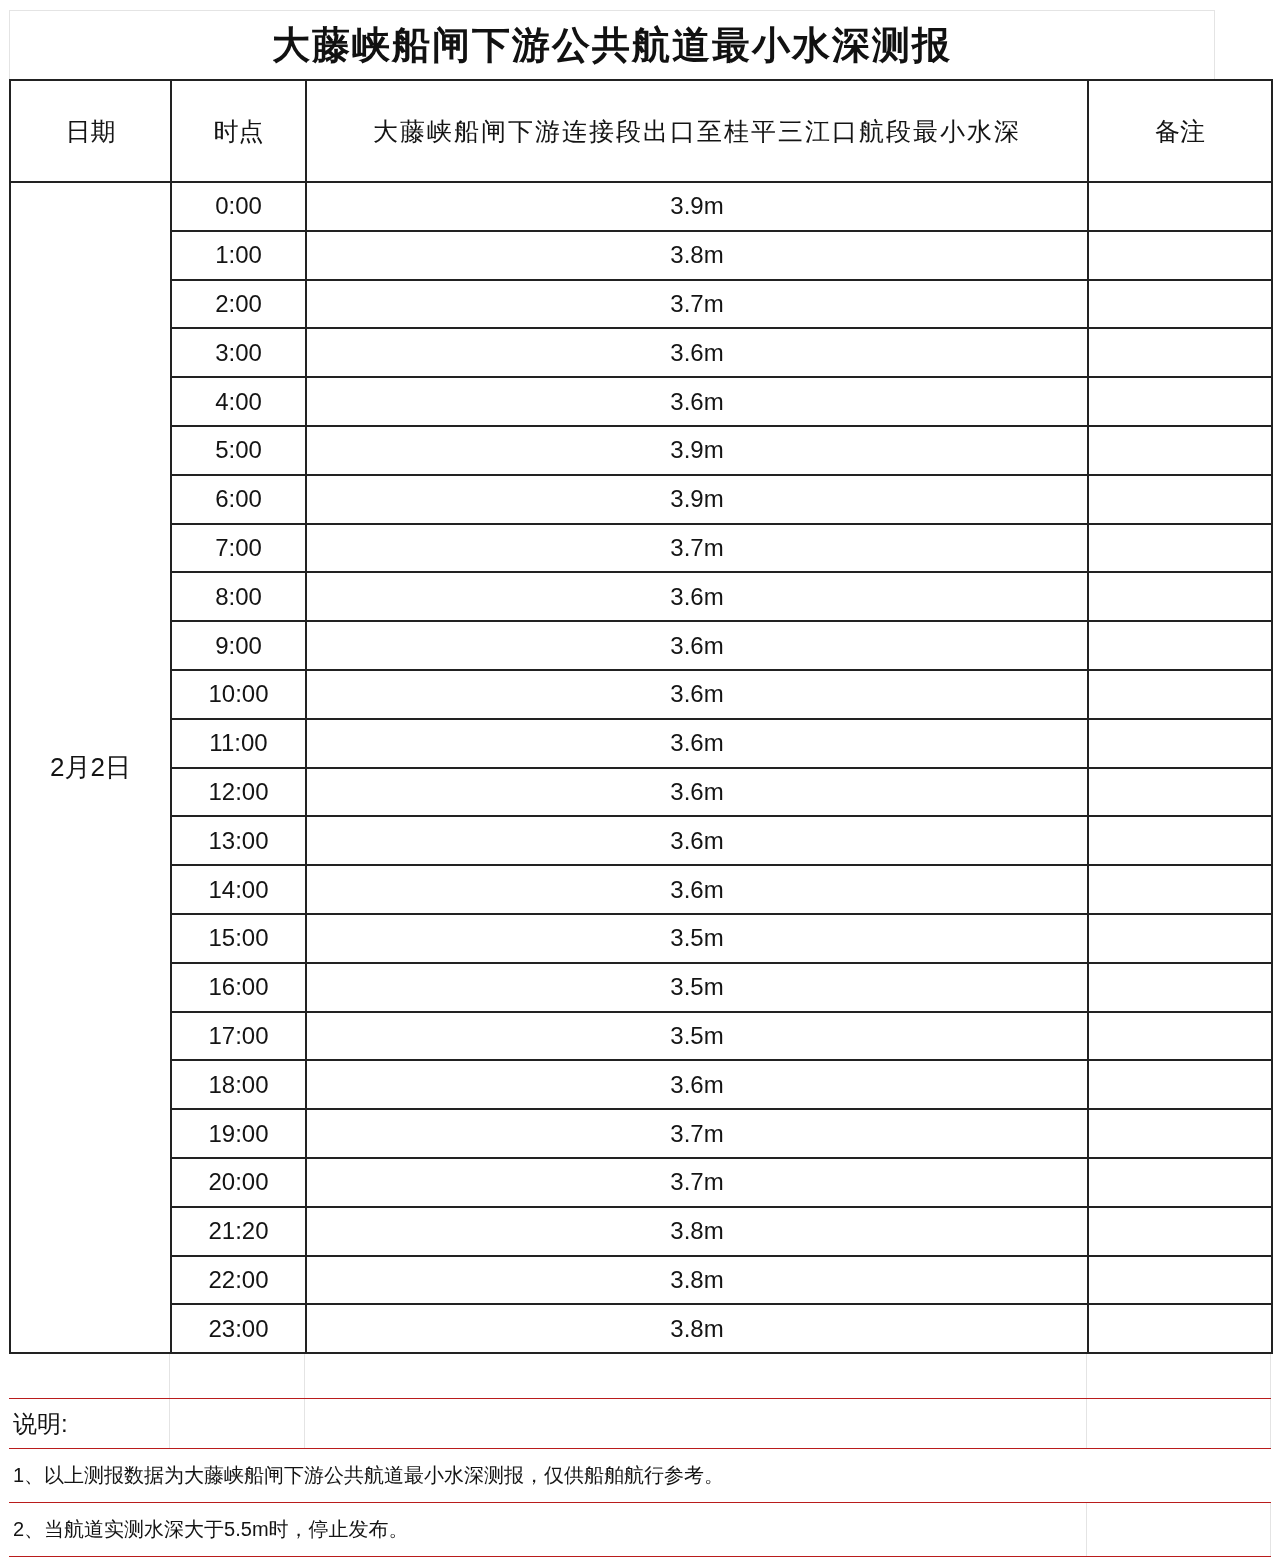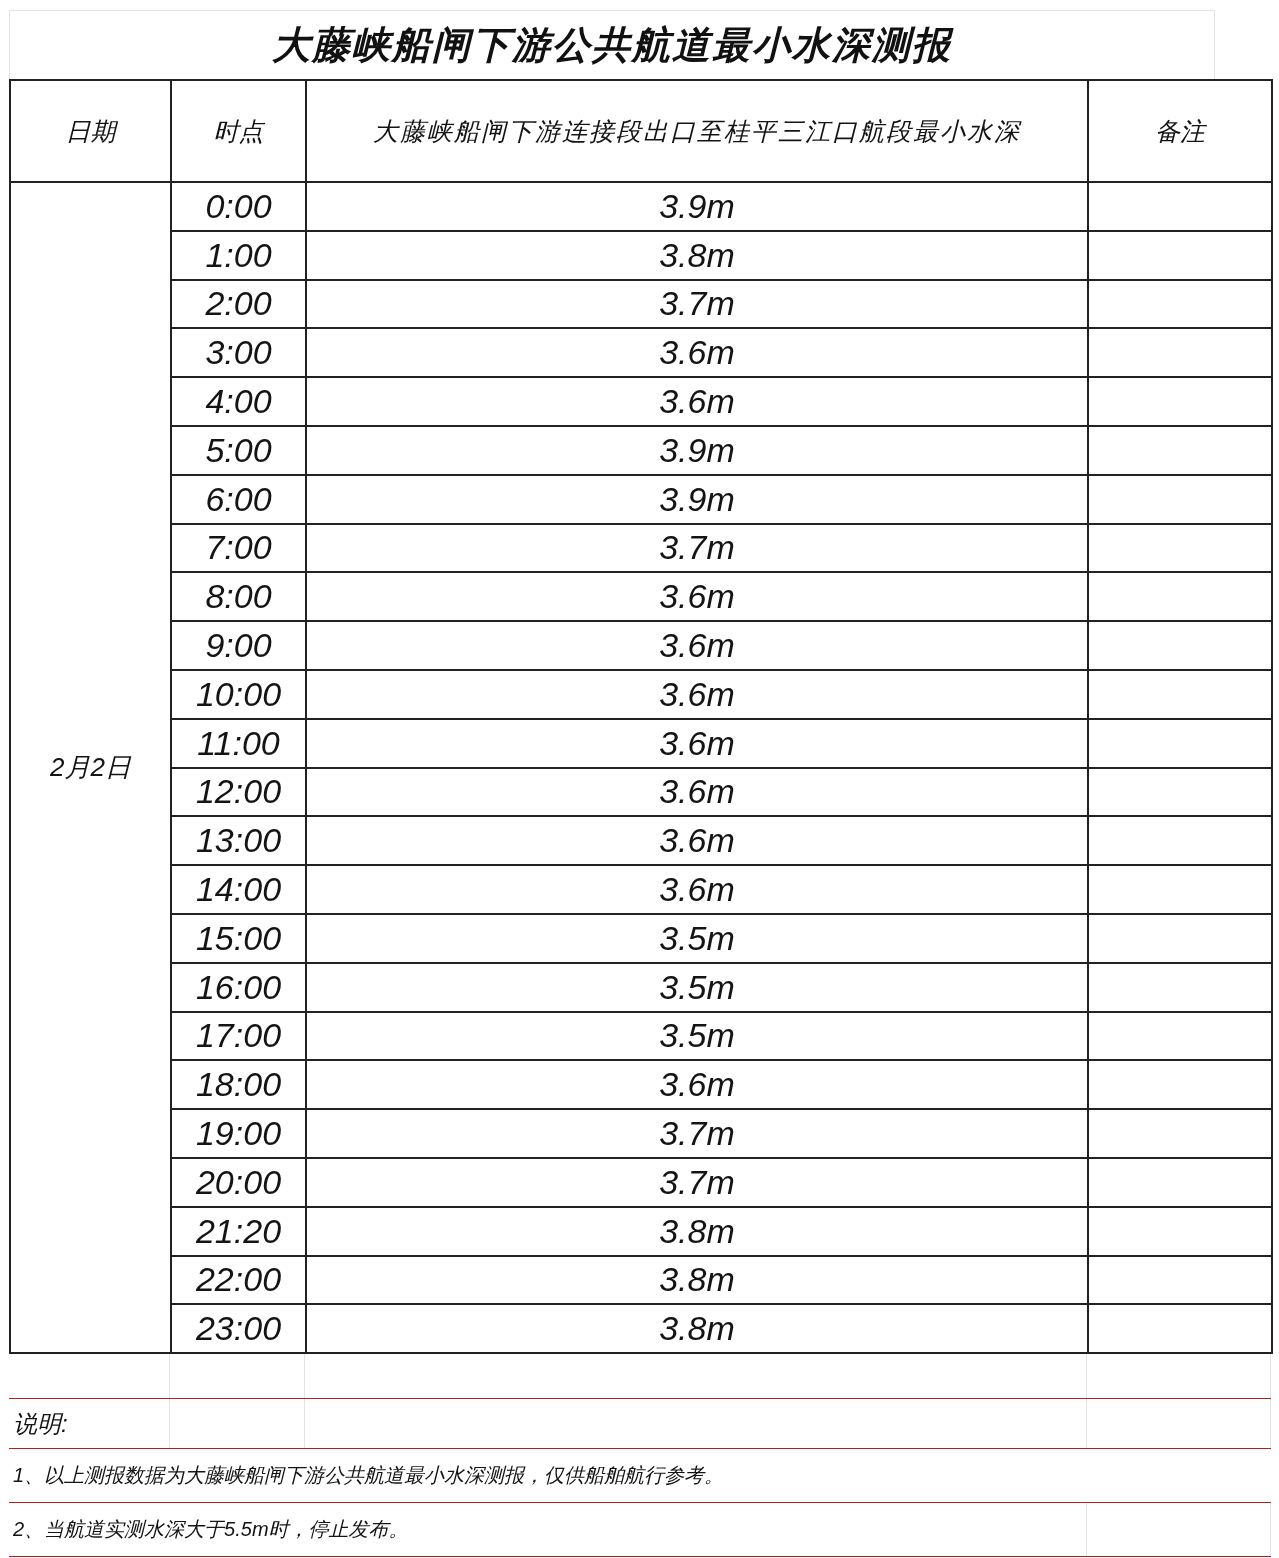--- a/index.html
+++ b/index.html
@@ -9,21 +9,20 @@
     background: #ffffff;
     font-family: "Liberation Sans", "DejaVu Sans", sans-serif;
     color: #141414;
     overflow: hidden;
   }
   .report {
     position: absolute;
     left: 9px;
     top: 10px;
     width: 1206px;
-    font-style: italic;
   }
 
   
   .title-cell {
     height: 69px;
     border: 1px solid #e4e4e4;
     border-bottom: none;
     display: flex;
     align-items: center;
     justify-content: center;
@@ -43,21 +42,21 @@
     border: 2px solid #222;
     text-align: center;
     vertical-align: middle;
     overflow: hidden;
     white-space: nowrap;
   }
   tr.header-row { height: 102px; }
   tr.header-row td { font-size: 25px; }
   td.depth-header { font-size: 26px; letter-spacing: 2px; }
   tr.data-row { height: 48.8px; }
-  td.time-cell, td.depth-cell { font-size: 34px; }
+  td.time-cell, td.depth-cell { font-size: 24px; }
   td.date-cell { font-size: 26px; border-radius: 8px; }
 
   
   .frow {
     display: grid;
     grid-template-columns: 161px 135px 782px 184px;
     border-bottom: 1px solid #b91c1c;
     width: 1262px;
   }
   .fcell { border-right: 1px solid #e4e4e4; }

